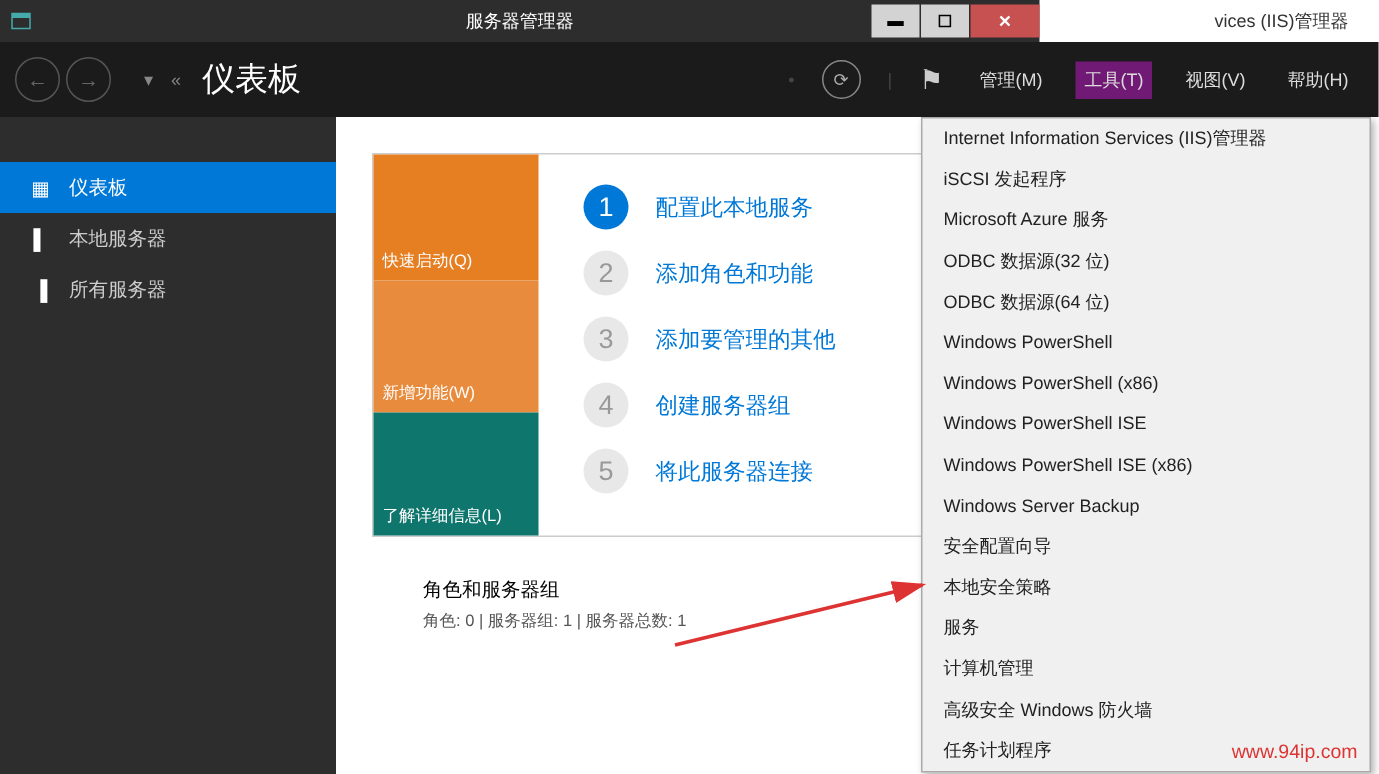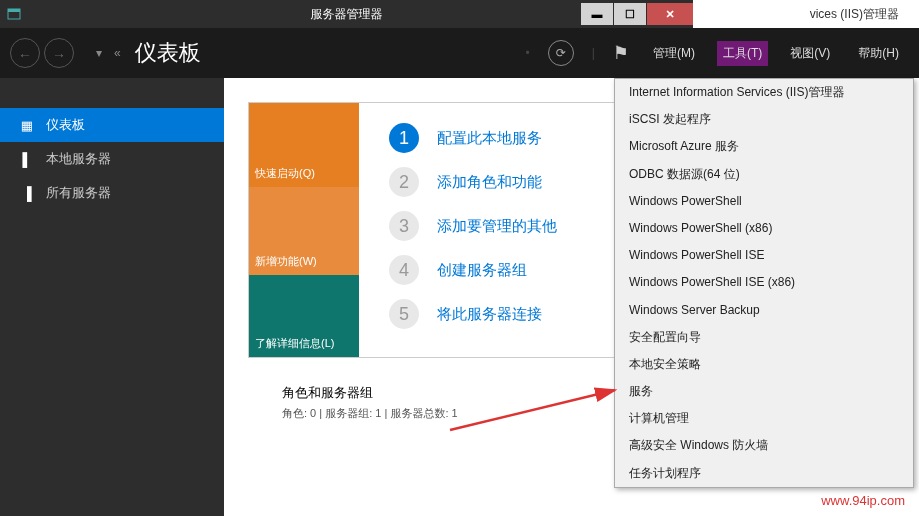--- a/index.html
+++ b/index.html
@@ -154,20 +154,21 @@
       <div class="roles-title">角色和服务器组</div>
       <div class="roles-caption">角色: 0 | 服务器组: 1 | 服务器总数: 1</div>
     </div>
   </div>
 </div>
 
 <div class="dropdown-menu" id="tools-menu">
     <div class="dropdown-item">Internet Information Services (IIS)管理器</div>
     <div class="dropdown-item">iSCSI 发起程序</div>
     <div class="dropdown-item">Microsoft Azure 服务</div>
+    <div class="dropdown-item">ODBC 数据源(32 位)</div>
     <div class="dropdown-item">ODBC 数据源(64 位)</div>
     <div class="dropdown-item">Windows PowerShell</div>
     <div class="dropdown-item">Windows PowerShell (x86)</div>
     <div class="dropdown-item">Windows PowerShell ISE</div>
     <div class="dropdown-item">Windows PowerShell ISE (x86)</div>
     <div class="dropdown-item">Windows Server Backup</div>
     <div class="dropdown-item">安全配置向导</div>
     <div class="dropdown-item">本地安全策略</div>
     <div class="dropdown-item">服务</div>
     <div class="dropdown-item">计算机管理</div>

